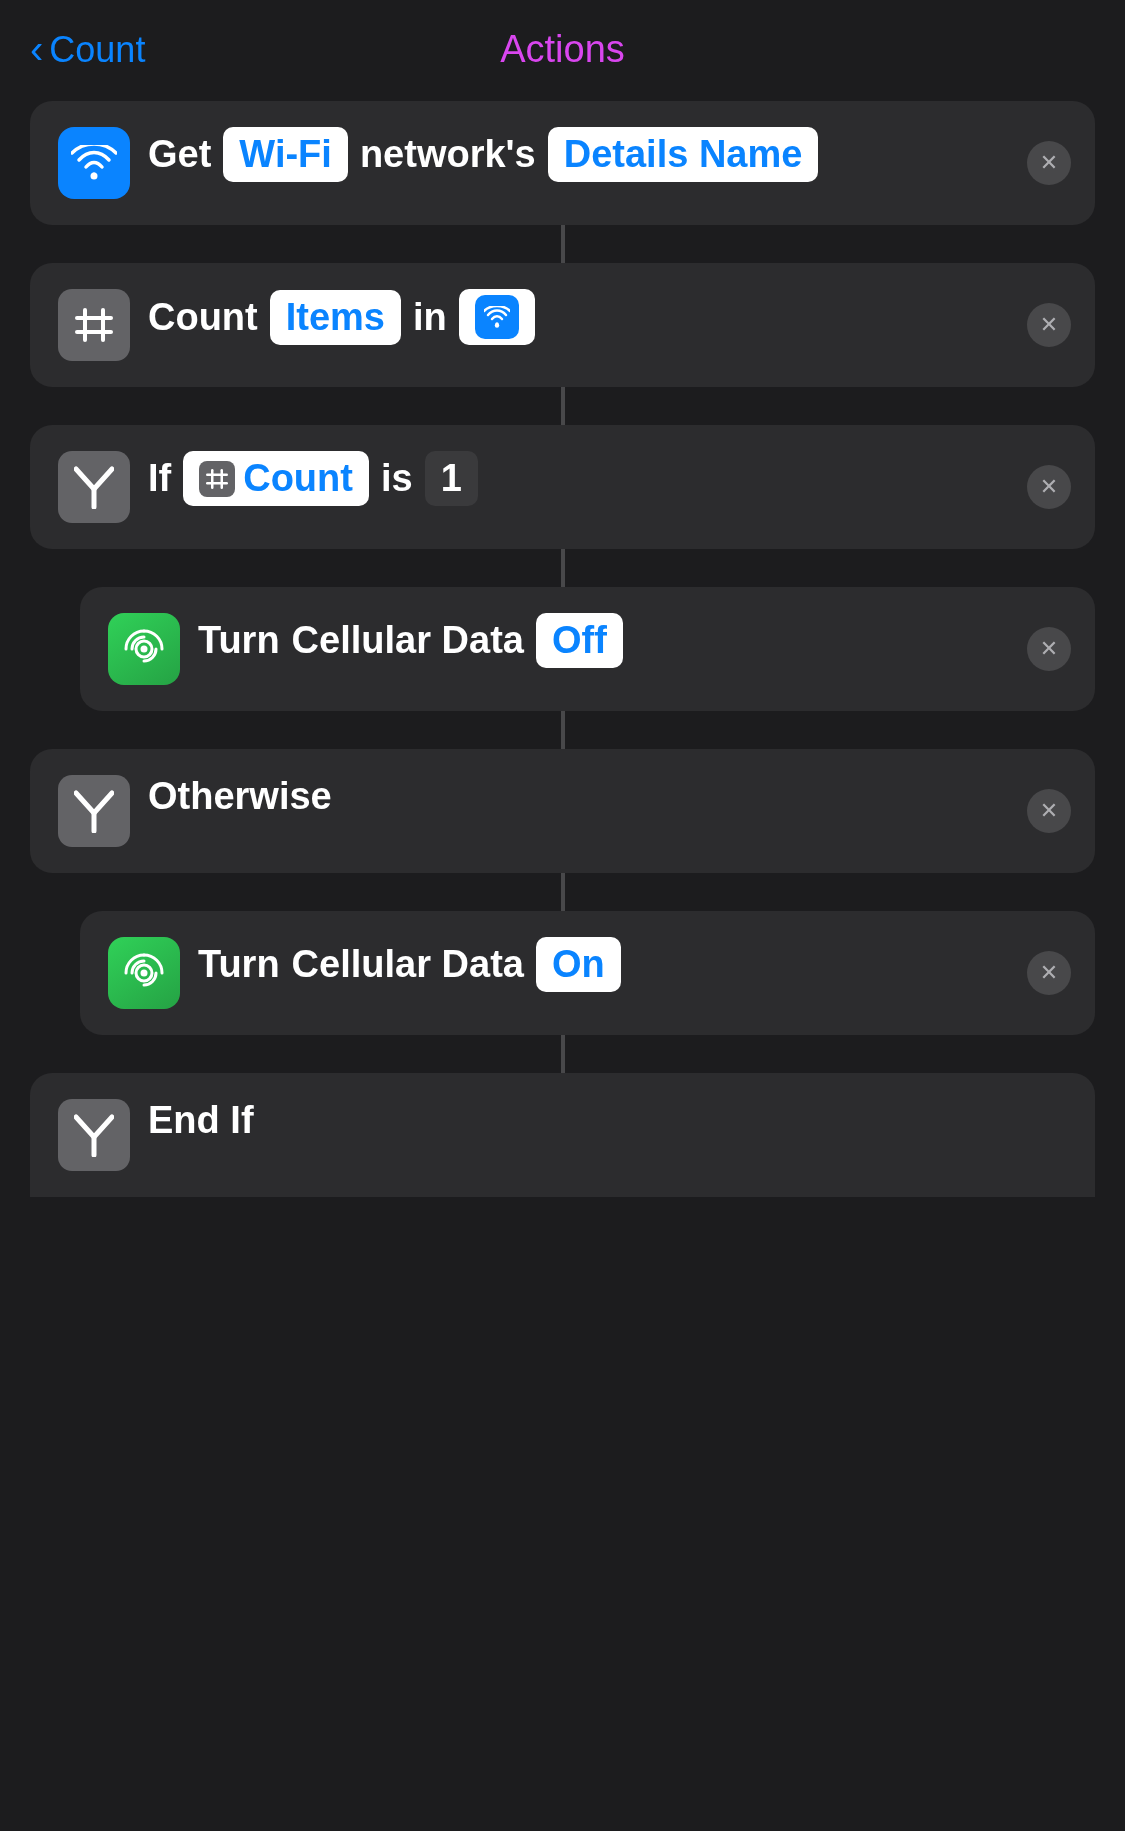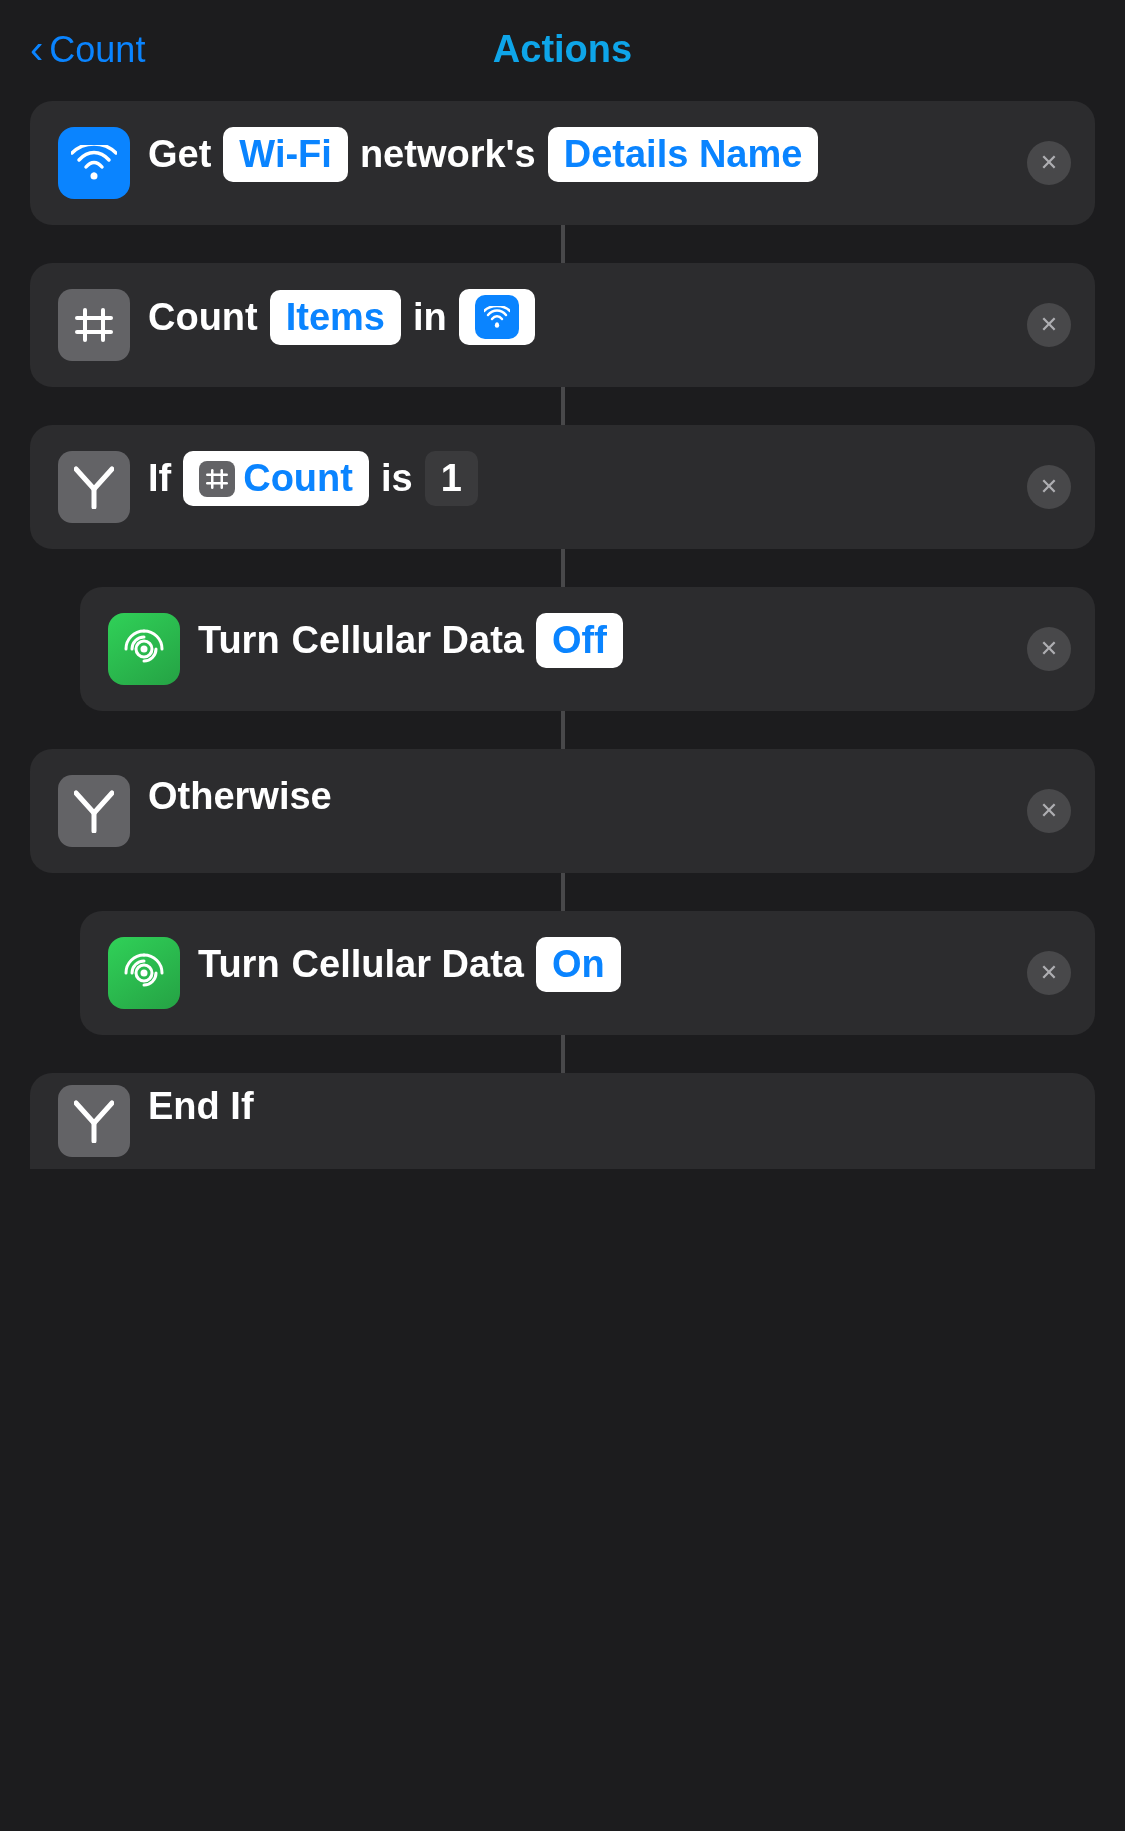--- a/index.html
+++ b/index.html
@@ -35,22 +35,22 @@
       background: none;
       border: none;
     }
     .back-chevron {
       font-size: 40px;
       line-height: 1;
       margin-top: -2px;
     }
     .header-title {
       font-size: 38px;
-      font-weight: 700;
-      color: #0ea5e9;
+      font-weight: 400;
+      color: #d946ef;
     }
 
     
     .content {
       padding: 10px 30px 40px;
       display: flex;
       flex-direction: column;
       gap: 0;
     }
 
@@ -209,21 +209,21 @@
       border-radius: 23px;
     }
 
     
     svg { display: block; }
 
     
     .action-card-bottom {
       background-color: #2c2c2e;
       border-radius: 22px 22px 0 0;
-      padding: 12px 28px;
+      padding: 26px 28px;
       position: relative;
     }
 
   </style>
 </head>
 <body>
 
 <div class="header">
   <button class="back-btn">
     <span class="back-chevron">‹</span>

